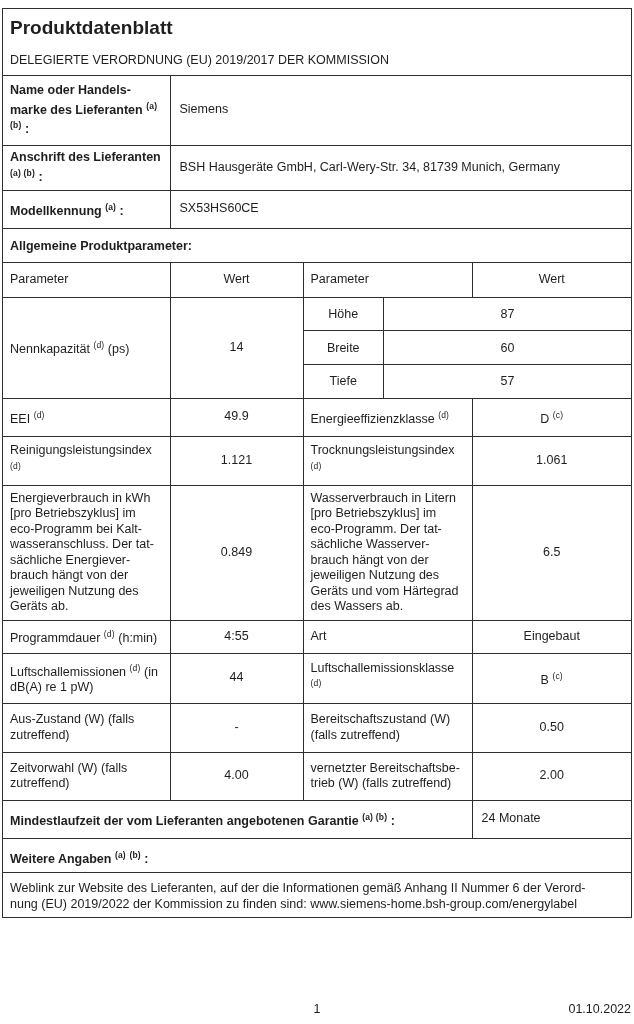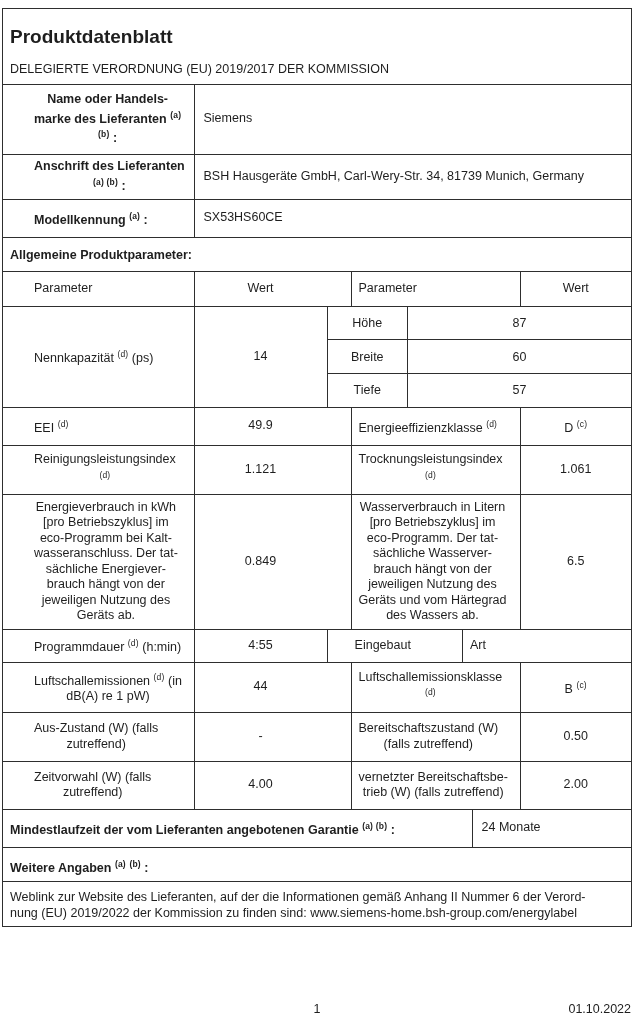--- a/index.html
+++ b/index.html
@@ -14,24 +14,24 @@
     overflow: hidden;
   }
   .doc {
     position: absolute;
     left: 2px;
     top: 8px;
     width: 630px;
     border: 1.5px solid #2e2e2e;
   }
   .row { display: flex; border-top: 1.5px solid #2e2e2e; align-items: stretch; }
-  .doc > .row:first-child { border-top: none; margin-top: 9px; }
+  .doc > .row:first-child { border-top: none; }
 
   .cell { display: flex; align-items: center; font-size: 12.5px; line-height: 15.5px; }
-  .lab  { padding: 5px 3px 5px 7px; text-align: center; margin-left: 24px; }
+  .lab  { padding: 5px 3px 5px 7px; text-align: left; }
   .val  { justify-content: center; text-align: center; padding: 1px; }
   .c1 { width: 166.5px; flex: none; }
   .c2 { width: 133px;  flex: none; border-left: 1.5px solid #2e2e2e; }
   .c3 { width: 169px;  flex: none; border-left: 1.5px solid #2e2e2e; }
   .c4 { flex: 1; border-left: 1.5px solid #2e2e2e; }
   .full { flex: 1; padding: 9px 4px 5px 7px; }
   .sval { flex: 1; border-left: 1.5px solid #2e2e2e; display: flex; align-items: center; padding-left: 9px; font-size: 12.5px; line-height: 15.5px; }
   .b { font-weight: 700; }
   sup { font-size: 8.5px; vertical-align: 4.5px; letter-spacing: 0.2px; }
 
@@ -194,25 +194,25 @@
         </div>
     </div>
 
     <div class="row h33">
       <div class="cell c1 lab">
           <span>Programmdauer <sup>(d)</sup> (h:min)</span>
         </div>
       <div class="cell c2 val">
           <span>4:55</span>
         </div>
+      <div class="cell c3 lab">
+          <span>Art</span>
+        </div>
       <div class="cell c4 val">
           <span>Eingebaut</span>
-        </div>
-      <div class="cell c3 lab">
-          <span>Art</span>
         </div>
     </div>
 
     <div class="row h50">
       <div class="cell c1 lab">
           <span>Luftschallemissionen <sup>(d)</sup> (in<br>dB(A) re 1 pW)</span>
         </div>
       <div class="cell c2 val">
           <span>44</span>
         </div>

